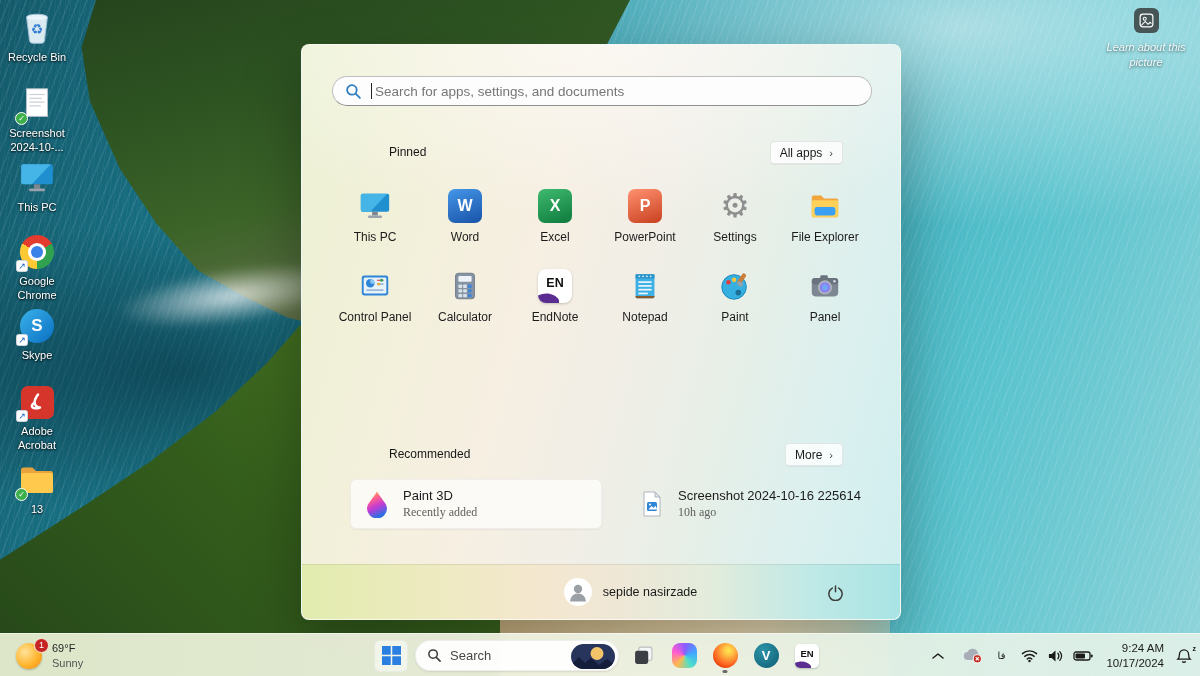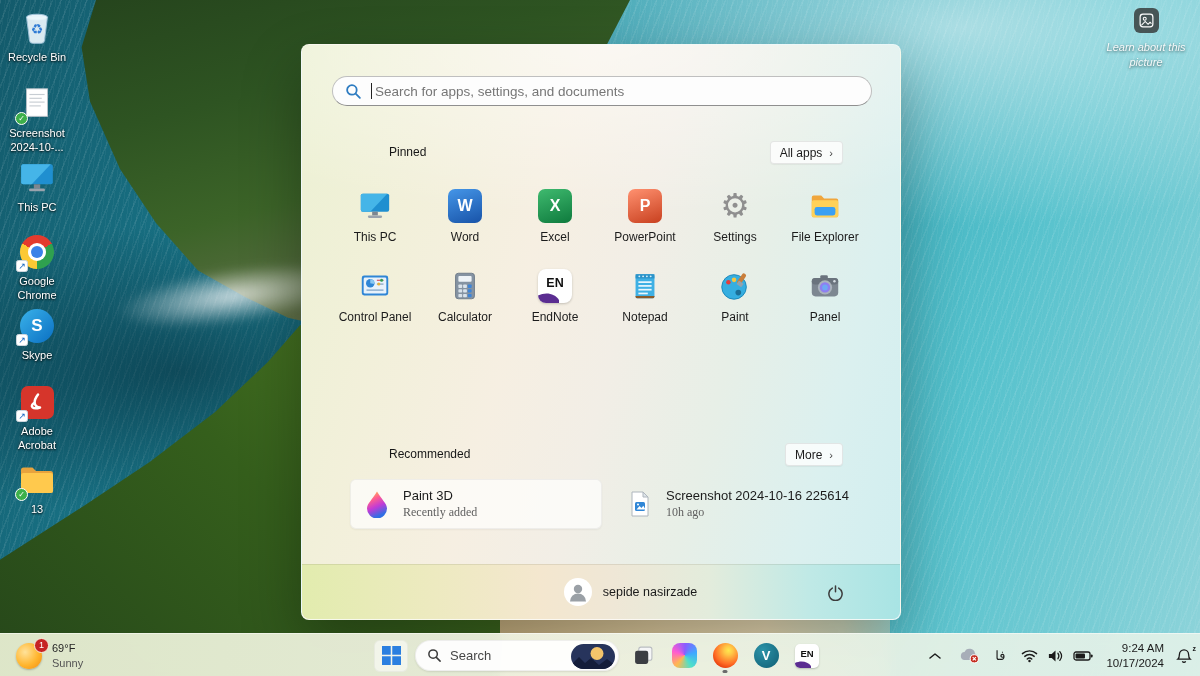--- a/index.html
+++ b/index.html
@@ -71,21 +71,21 @@
   .lt { width:34px; height:34px; border-radius:7px; color:#fff; font-weight:700; font-size:16px;
     display:flex; align-items:center; justify-content:center; }
   .lt-word  { background:linear-gradient(160deg,#4596e8,#1853a8); }
   .lt-excel { background:linear-gradient(160deg,#3fba6f,#0e7a3d); }
   .lt-ppt   { background:linear-gradient(160deg,#ff9170,#c8401f); }
   .gear { font-size:33px; line-height:34px; color:#8f8f8f; }
   .en-tile { position:relative; width:34px; height:34px; border-radius:8px; background:#fff; overflow:hidden;
     box-shadow:0 1px 2.5px rgba(0,0,0,.2); display:flex; align-items:center; justify-content:center;
     font-weight:700; font-size:12.5px; color:#101010; }
   .en-tile svg { position:absolute; left:0; bottom:0; }
-  .rec-grid { position:absolute; left:48px; top:434px; width:528px; display:grid; grid-template-columns:252px 252px; gap:12px; }
+  .rec-grid { position:absolute; left:48px; top:434px; width:528px; display:grid; grid-template-columns:252px 252px; gap:24px; }
   .rec-item { height:50px; border-radius:6px; display:flex; align-items:center; padding:0 12px; cursor:pointer; }
   .rec-item.hl { background:rgba(255,255,255,.68); border:1px solid rgba(0,0,0,.05); box-shadow:0 1px 2px rgba(0,0,0,.05); }
   .rec-text { margin-left:12px; }
   .rec-title { font-size:13px; color:#1b1b1b; }
   .rec-sub { font-size:12px; color:#5f5f5f; margin-top:2px;font-family:Liberation Serif, serif; }
   .user-bar { position:absolute; left:0; right:0; bottom:0; height:55px; border-radius:0 0 8px 8px;
     background:linear-gradient(90deg,#e2ecae 0%,#edeac0 22%,#f4e7cf 40%,#efe7d6 52%,#e3ecdc 68%,#bfe9e6 85%,#a8e4e4 100%);
     border-top:1px solid rgba(110,110,90,.15); display:flex; align-items:center;justify-content:center; }
   .user-chip { display:flex; align-items:center; margin-left:59px; cursor:pointer; }
   .user-name { margin-left:11px; font-size:12.5px; color:#1b1b1b; }
@@ -121,21 +121,21 @@
   .ffx { width:25px; height:25px; border-radius:50%;
     background:radial-gradient(circle at 62% 30%,#ffe84d 0%,#ffc847 18%,#ff9a36 38%,#ff6d25 58%,#e8400e 78%,#cf2f10 100%); }
   .vapp { width:25px; height:25px; border-radius:50%; background:radial-gradient(circle at 35% 30%,#2c93a8,#0f5e74);
     color:#fff; font-weight:700; font-size:13px; display:flex; align-items:center; justify-content:center; }
   .en-task { position:relative; width:24px; height:24px; border-radius:5px; background:#fff; overflow:hidden;
     box-shadow:0 1px 2px rgba(0,0,0,.22); display:flex; align-items:center; justify-content:center;
     font-weight:700; font-size:9.5px; color:#101010; }
   .en-task svg { position:absolute; left:0; bottom:0; }
   .tb-tray { position:absolute; right:8px; top:0; height:43px; display:flex; align-items:center; }
   .tray-item { display:flex; align-items:center; justify-content:center; cursor:pointer; }
-  .lang { font-size:13px; color:#1b1b1b; }
+  .lang { font-size:10px; color:#1b1b1b; }
   .timeblock { text-align:right; font-size:11.5px; line-height:1.3; color:#1a1a1a; cursor:pointer; }
   .bellwrap { position:relative; }
   .bell-z { position:absolute; top:-3px; right:-4px; font-size:7px; color:#1b1b1b; font-weight:700; }
 
   
   .learn { position:absolute; top:8px; right:8px; width:92px; display:flex; flex-direction:column; align-items:center; z-index:6; }
   .learn-ic { width:25px; height:25px; border-radius:6px; background:rgba(48,48,48,.78);
     display:flex; align-items:center; justify-content:center; cursor:pointer; }
   .learn-label { margin-top:7px; font-size:11px; color:rgba(255,255,255,.92); text-align:center; line-height:1.35;
     text-shadow:0 1px 3px rgba(0,0,0,.6);font-style:italic; }

